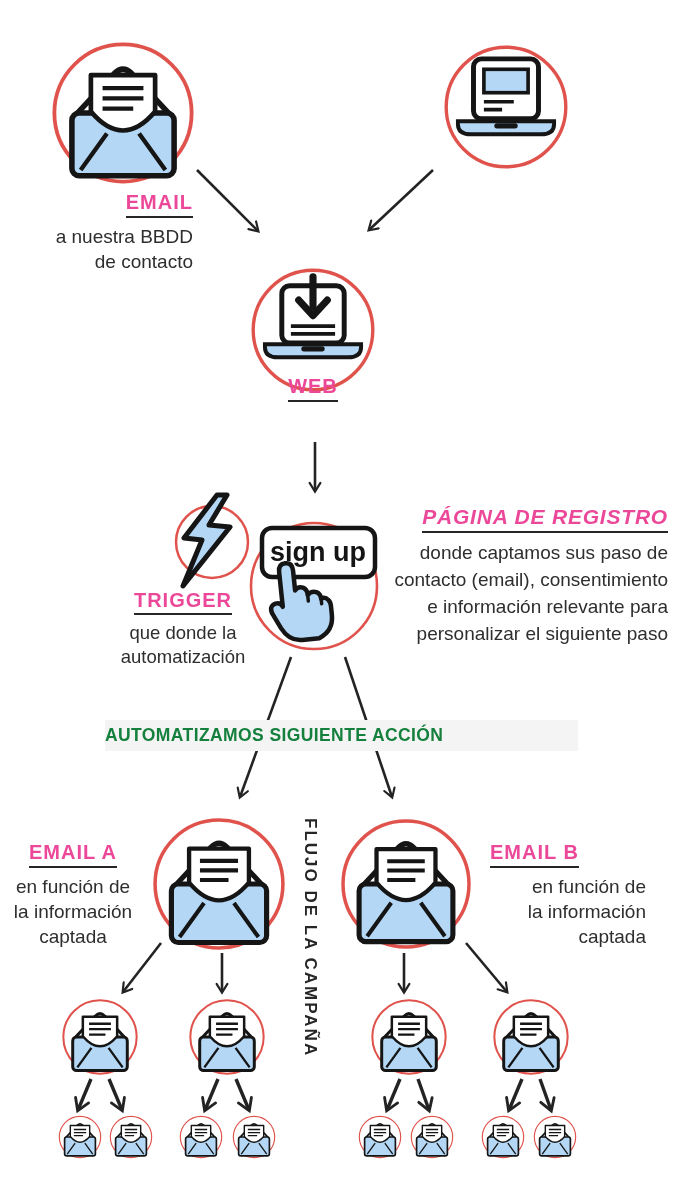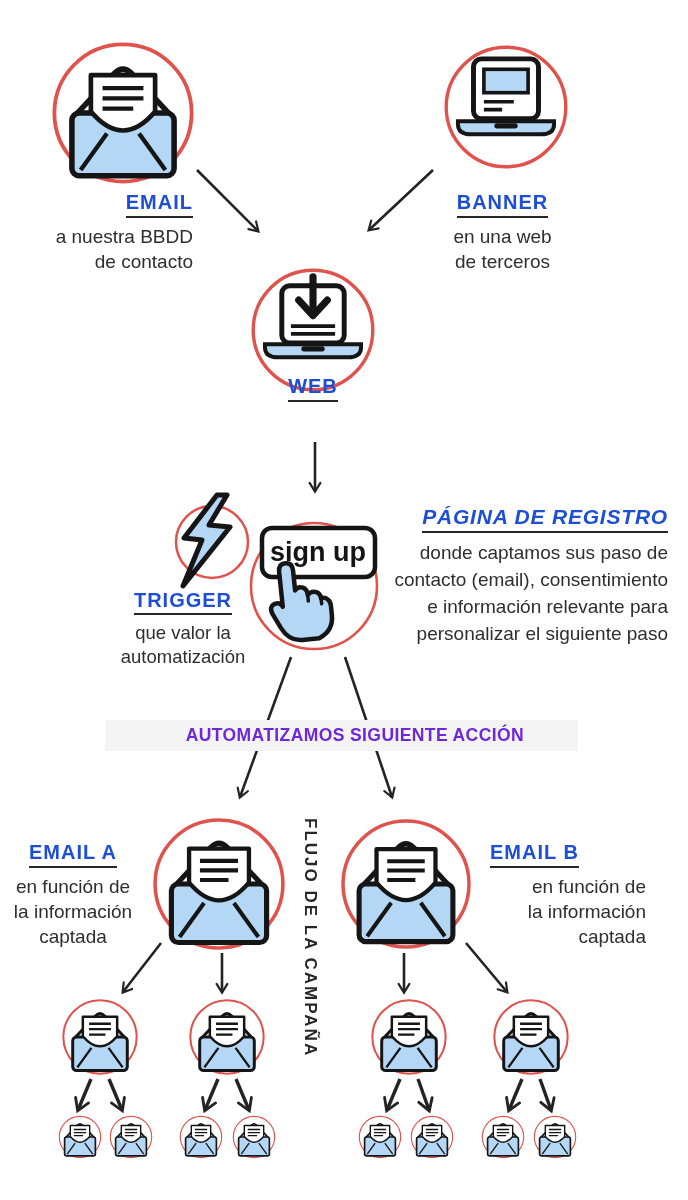--- a/index.html
+++ b/index.html
@@ -5,28 +5,28 @@
   html,body{margin:0;padding:0;background:#fff;}
   .stage{
     position:relative;width:688px;height:1200px;background:#fff;overflow:hidden;
     font-family:"Liberation Sans",sans-serif;color:#2e2e2e;
   }
   .abs{position:absolute;}
   .z1{z-index:1}.z2{z-index:2}.z3{z-index:3}
   .label{line-height:25px;font-size:19px;}
   .label .title{
     display:inline-block;font-weight:700;font-size:20px;letter-spacing:1px;
-    color:#1d4ed8;border-bottom:2.5px solid #262626;padding-bottom:1px;margin-bottom:6px;
+    color:#ec4899;border-bottom:2.5px solid #262626;padding-bottom:1px;margin-bottom:6px;
   }
   .t-right{text-align:right;}
   .t-center{text-align:center;}
   .t-left{text-align:left;}
   .band{
-    background:#f4f4f4;display:flex;align-items:center;justify-content:flex-end;
-    font-weight:700;font-size:17.5px;letter-spacing:.4px;color:#6d28d9;
+    background:#f4f4f4;display:flex;align-items:center;justify-content:flex-start;
+    font-weight:700;font-size:17.5px;letter-spacing:.4px;color:#15803d;
     box-sizing:border-box;padding-right:54px;
   }
   .vertical{
     writing-mode:vertical-rl;font-weight:700;font-size:17px;letter-spacing:2px;
     color:#262626;white-space:nowrap;
   }
   .registro{font-size:19px;line-height:27px;}
   .registro .title{font-size:21px;letter-spacing:.8px;font-style:italic;}
   svg{display:block;}
   .arrowlayer{pointer-events:none;}
@@ -102,38 +102,33 @@
   <svg class="abs z3" style="left:248px;top:265px" width="130" height="130">
       <use href="#sym-laptop-web"></use>
     </svg>
 
   <div class="abs z3 label t-right" style="left:20px;top:190px;width:173px;">
     <span class="title">EMAIL</span>
     <div>a nuestra BBDD</div>
     <div>de contacto</div>
   </div>
 
-  <div class="abs z3 label t-center" style="left:420px;top:190px;width:165px;">
-    <span class="title">BANNER</span>
-    <div>en una web</div>
-    <div>de terceros</div>
-  </div>
 
   <div class="abs z3 label t-center" style="left:133px;top:374px;width:360px;">
     <span class="title">WEB</span>
   </div>
 
   <svg class="abs z3" style="left:157px;top:492px" width="105" height="100" viewBox="0 0 105 100">
     <circle cx="55" cy="50" r="36" fill="none" stroke="#E0524C" stroke-width="2.5"></circle>
     <path d="M60,3 L27,46 L45,48 L26,94 L73,35 L52,33 L70,3 Z" fill="#B3D7F5" stroke="#151515" stroke-width="5" stroke-linejoin="round"></path>
   </svg>
 
   <div class="abs z3 label t-center" style="left:108px;top:588px;width:150px;font-size:18.5px;line-height:24px;">
     <span class="title">TRIGGER</span>
-    <div>que valor la</div>
+    <div>que donde la</div>
     <div>automatización</div>
   </div>
 
   <svg class="abs z3" style="left:246px;top:515px" width="140" height="145" viewBox="0 0 140 145">
     <circle cx="68" cy="71" r="63" fill="none" stroke="#E0524C" stroke-width="2.6"></circle>
     <rect x="16" y="13" width="113" height="49" rx="10" fill="#fff" stroke="#151515" stroke-width="4.5"></rect>
     <text x="72" y="46" text-anchor="middle" font-family="Liberation Sans, sans-serif" font-size="27" font-weight="700" fill="#151515">sign up</text>
     <g transform="translate(14,44) rotate(-6 30 40)">
       <path d="M22,42 V12 Q22,4 29,4 Q36,4 36,12 V32 Q39,28 44,30 Q48,32 48,37 V38 Q52,34 57,36 Q61,38 61,43 Q65,41 68,45 Q70,47 70,51 V60 Q70,76 55,82 H38 Q25,82 18,68 L11,53 Q8,45 15,43 Q20,42 22,47 Z" fill="#B3D7F5" stroke="#151515" stroke-width="4.5" stroke-linejoin="round"></path>
       <path d="M48,38 V44 M61,43 V48" stroke="#151515" stroke-width="3.5" stroke-linecap="round"></path>

